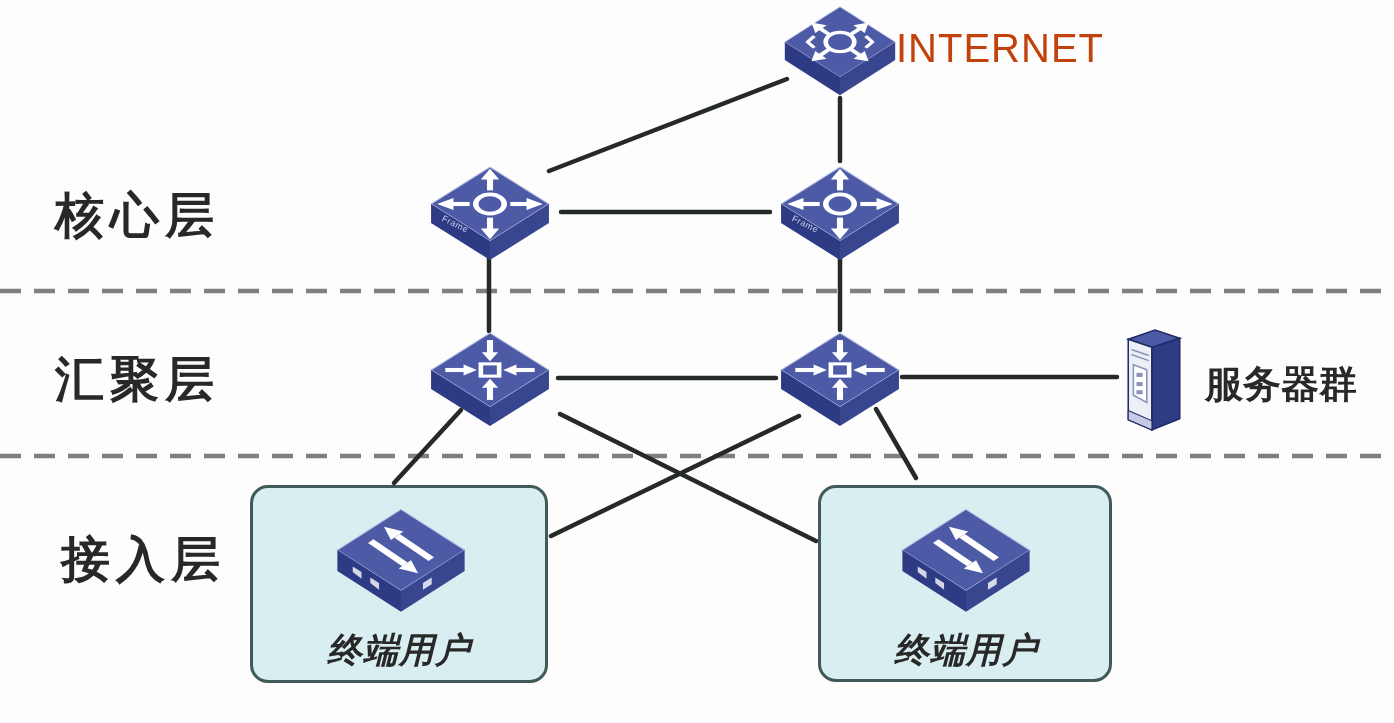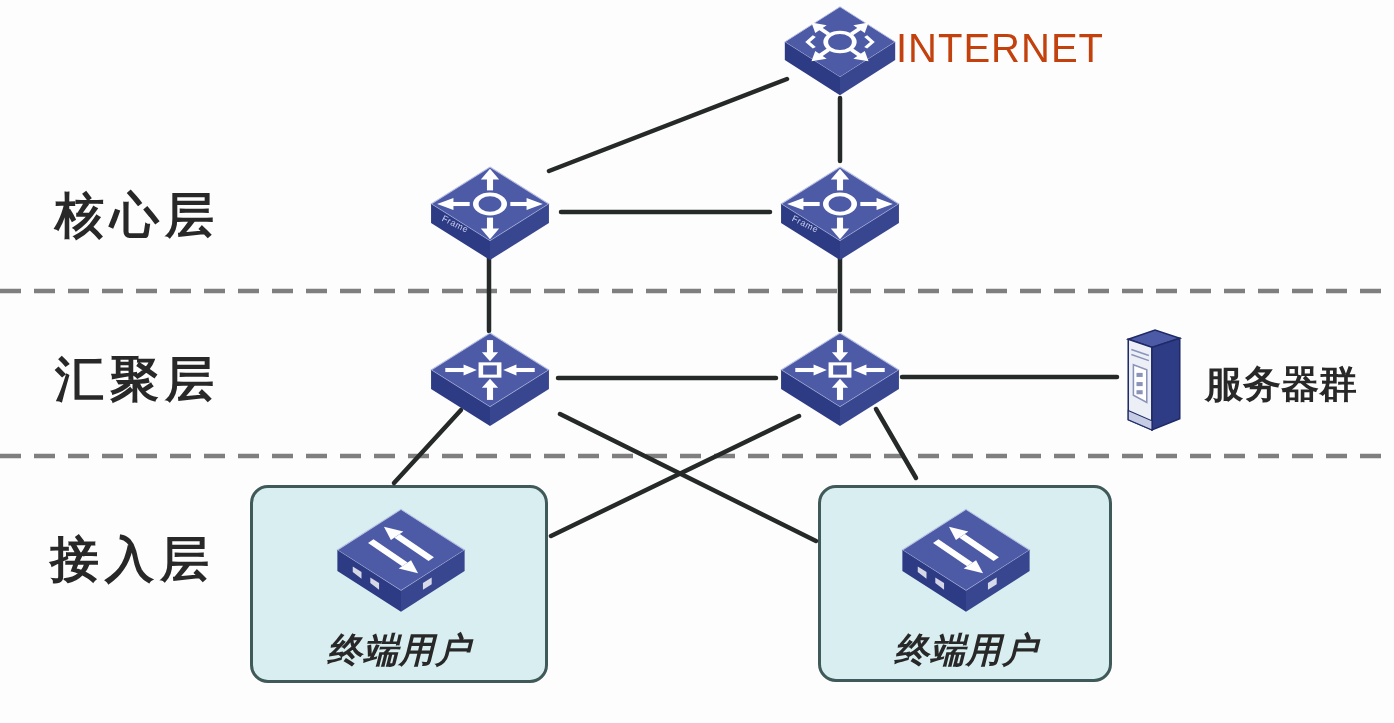--- a/index.html
+++ b/index.html
@@ -138,21 +138,21 @@
     <line class="link" x1="558" y1="378" x2="776" y2="378"></line>
     <line class="link" x1="902" y1="377" x2="1117" y2="377"></line>
     <line class="link" x1="461" y1="410" x2="394" y2="483"></line>
     <line class="link" x1="560" y1="414" x2="816" y2="541"></line>
     <line class="link" x1="799" y1="416" x2="551" y2="536"></line>
     <line class="link" x1="876" y1="409" x2="916" y2="478"></line>
   </svg>
 
   <div class="label tier-label" style="left:55px;top:189px;">核心层</div>
   <div class="label tier-label" style="left:55px;top:353px;text-align:center;">汇聚层</div>
-  <div class="label tier-label" style="left:50px;top:533px;">接入层</div>
+  <div class="label tier-label" style="left:61px;top:533px;">接入层</div>
 
   <svg class="node-icon" style="left:781px;top:3px;" width="118" height="95" preserveAspectRatio="none" viewBox="0 0 124 100">
       <use href="#sym-internet"></use>
     </svg>
 
   <svg class="node-icon" style="left:427px;top:163px;" width="126" height="100" preserveAspectRatio="none" viewBox="0 0 124 100">
       <use href="#sym-router"></use>
     </svg>
   <svg class="node-icon" style="left:777px;top:163px;" width="126" height="100" preserveAspectRatio="none" viewBox="0 0 124 100">
       <use href="#sym-router"></use>

